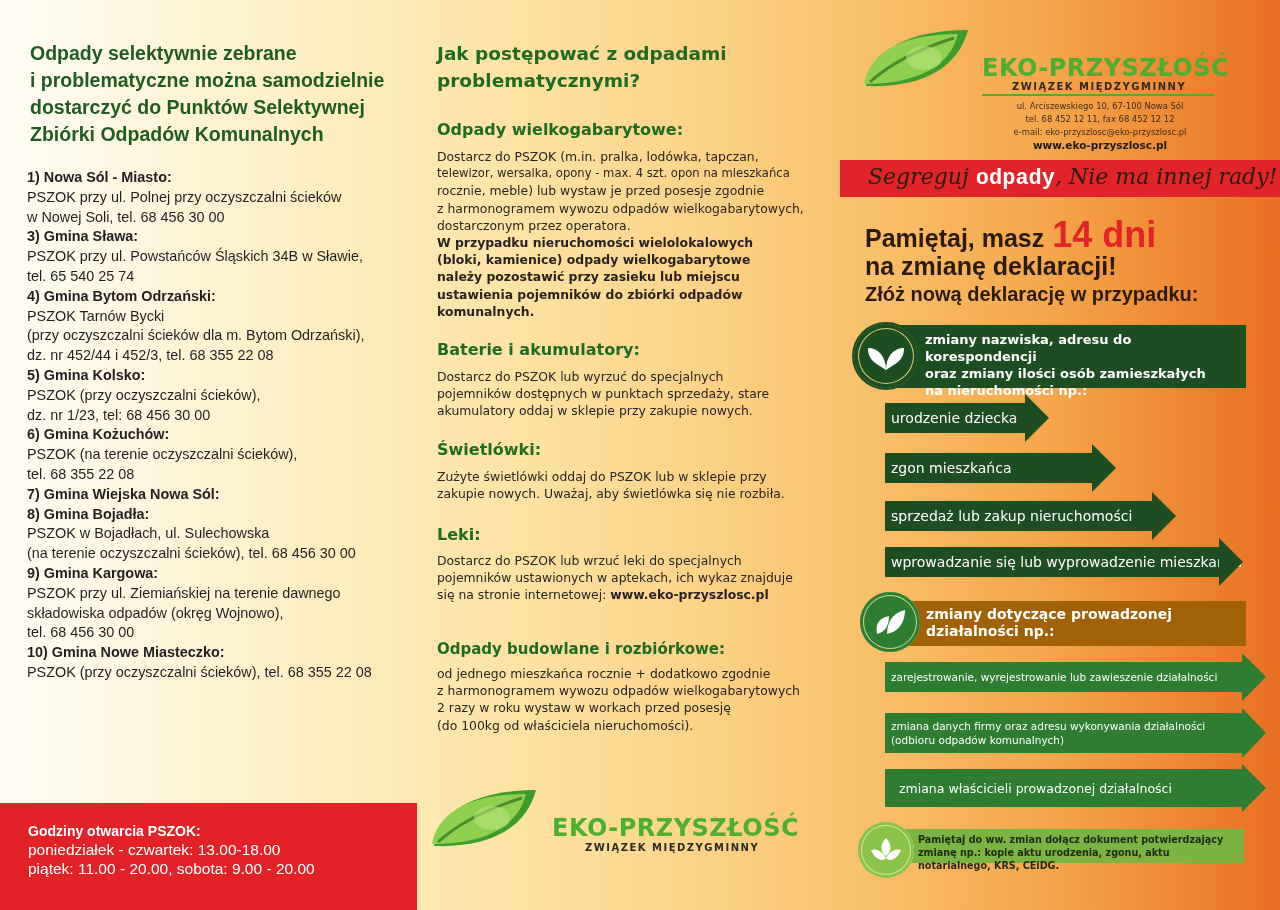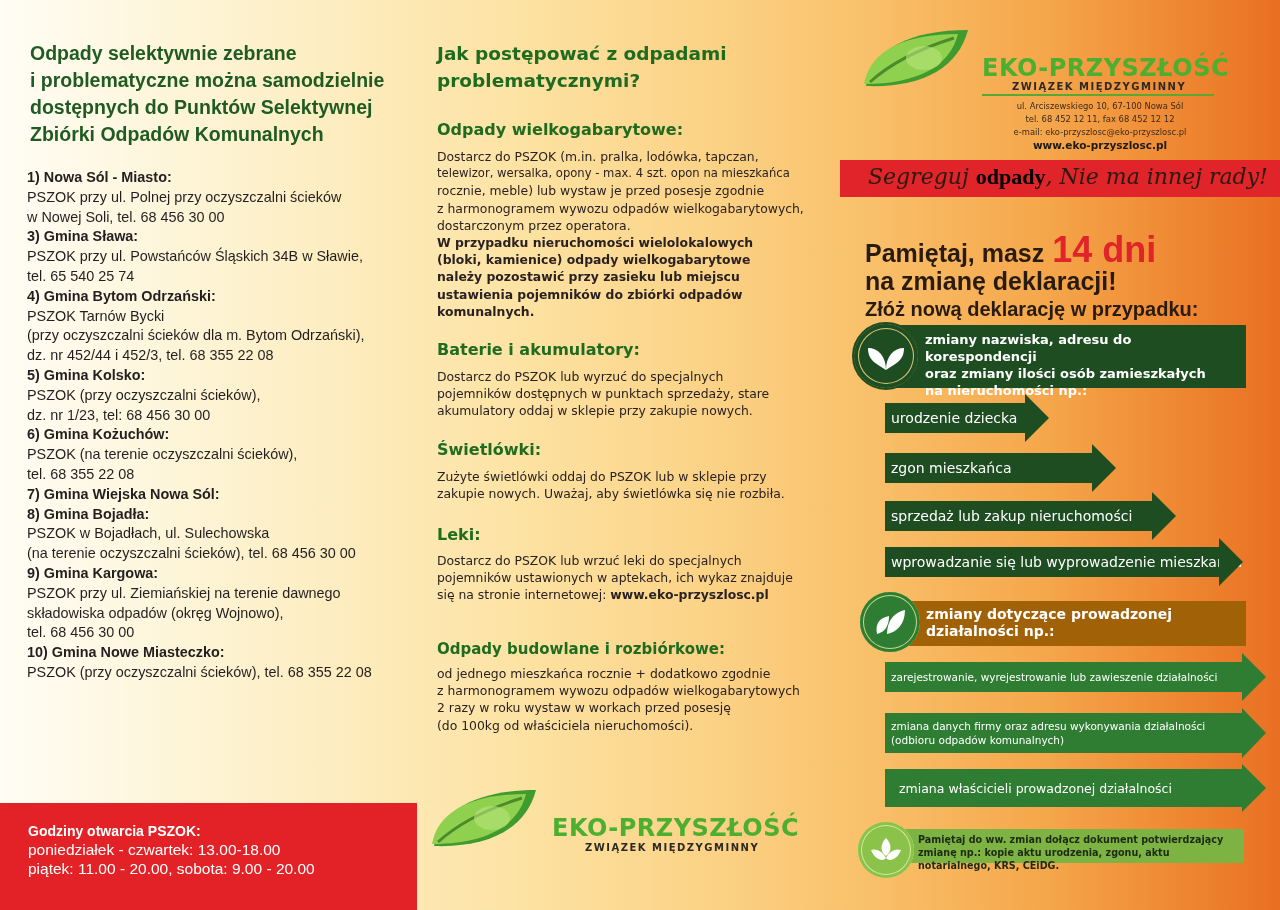--- a/index.html
+++ b/index.html
@@ -42,23 +42,23 @@
   .brand-sub { position: absolute; font-family: "DejaVu Sans", sans-serif; font-weight: bold; color: #2d2a26; letter-spacing: 1.5px; }
 
   .contact { position: absolute; left: 130px; width: 260px; text-align: center; font-family: "DejaVu Sans", sans-serif; font-size: 8.4px; line-height: 13px; color: #3b2a1e; }
   .contact .www { font-weight: bold; font-size: 10.5px; color: #1e1a16; }
 
   .slogan-bar {
     position: absolute; left: 0; top: 160px; width: 440px; height: 37px;
     background: #e1232a; font-family: "DejaVu Serif", serif; font-style: italic;
     font-size: 22px; color: #2a1b10; padding: 4px 0 0 28px; white-space: nowrap;
   }
-  .slogan-bar .green { color: #000000; font-weight: bold; font-style: normal; font-family: Liberation Serif, serif; }
-
-  .remember { position: absolute; left: 25px; top: 235px; font-weight: bold; color: #2a1b10; }
+  .slogan-bar .green { color: #ffffff; font-weight: bold; font-style: normal; font-family: Liberation Mono, monospace; }
+
+  .remember { position: absolute; left: 25px; top: 220px; font-weight: bold; color: #2a1b10; }
   .remember .r1 { font-size: 25px; line-height: 30px; white-space: nowrap; }
   .remember .r1 .days { color: #e1232a; font-size: 36px; margin-left: 8px; }
   .remember .r2 { font-size: 25px; line-height: 27px; }
   .remember .r3 { font-size: 20px; line-height: 28px; }
 
   .cat-box { position: absolute; color: #fff; font-family: "DejaVu Sans", sans-serif; font-weight: bold; font-size: 13px; line-height: 17px; }
   .cat-circle {
     position: absolute; border-radius: 50%; display: flex; align-items: center; justify-content: center;
   }
   .arrow {
@@ -75,21 +75,21 @@
   .note-box { position: absolute; left: 58px; top: 829px; width: 346px; height: 34px; background: #7cb342; }
   .note-box .txt { position: absolute; left: 20px; top: 4px; font-family: "DejaVu Sans", sans-serif; font-weight: bold; font-size: 9.6px; line-height: 13px; color: #1f2a14; white-space: nowrap; }
 </style>
 </head>
 <body>
 
 <div id="left" class="panel">
   <div class="left-title">
     <div>Odpady selektywnie zebrane</div>
     <div>i problematyczne można samodzielnie</div>
-    <div>dostępnych do Punktów Selektywnej</div>
+    <div>dostarczyć do Punktów Selektywnej</div>
     <div>Zbiórki Odpadów Komunalnych</div>
   </div>
 
   <div class="pszok-list">
     <div class="pszok-item">
       <span class="name">1) Nowa Sól - Miasto:</span>
       <span class="line">PSZOK przy ul. Polnej przy oczyszczalni ścieków</span>
       <span class="line">w Nowej Soli, tel. 68 456 30 00</span>
     </div>
     <div class="pszok-item">

